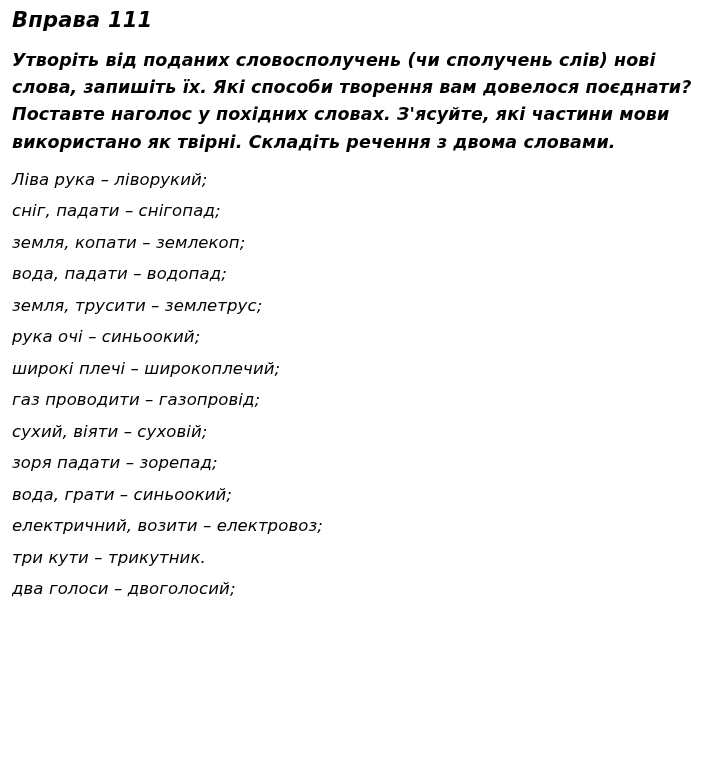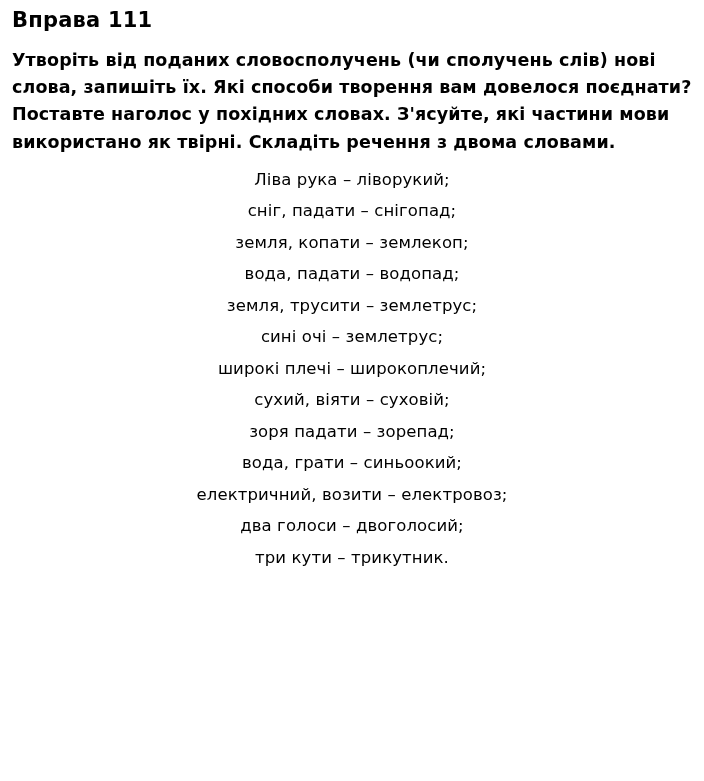--- a/index.html
+++ b/index.html
@@ -13,20 +13,21 @@
     font-family: "DejaVu Sans", sans-serif;
     color: #000000;
     overflow: hidden;
   }
   .page {
     width: 704px;
     height: 781px;
     box-sizing: border-box;
     padding: 8px 12px 0 12px;
     position: relative;
+    font-style: italic;
   }
   .exercise-title {
     font-size: 21px;
     font-weight: bold;
     letter-spacing: 0.2px;
     margin: 0 0 14px 0;
     line-height: 1.2;
   }
   .task-text {
     font-size: 17.5px;
@@ -39,37 +40,37 @@
     list-style: none;
     margin: 0;
     padding: 0;
   }
   .pairs-list li {
     font-size: 16.5px;
     line-height: 1.0;
     padding: 0 0 15px 0;
     letter-spacing: 0.1px;
     white-space: nowrap;
-    text-align: center;
   }
 </style>
 </head>
 <body>
 
 <div class="page">
   <h1 class="exercise-title">Вправа 111</h1>
   <p class="task-text">Утворіть від поданих словосполучень (чи сполучень слів) нові слова, запишіть їх. Які способи творення вам довелося поєднати? Поставте наголос у похідних словах. З'ясуйте, які частини мови використано як твірні. Складіть речення з двома словами.</p>
   <ul class="pairs-list">
     <li>Ліва рука – ліворукий;</li>
     <li>сніг, падати – снігопад;</li>
     <li>земля, копати – землекоп;</li>
     <li>вода, падати – водопад;</li>
     <li>земля, трусити – землетрус;</li>
-    <li>сині очі – землетрус;</li>
+    <li>рука очі – синьоокий;</li>
     <li>широкі плечі – широкоплечий;</li>
+    <li>газ проводити – газопровід;</li>
     <li>сухий, віяти – суховій;</li>
     <li>зоря падати – зорепад;</li>
     <li>вода, грати – синьоокий;</li>
     <li>електричний, возити – електровоз;</li>
+    <li>три кути – трикутник.</li>
     <li>два голоси – двоголосий;</li>
-    <li>три кути – трикутник.</li>
   </ul>
 </div>
 
 </body></html>

